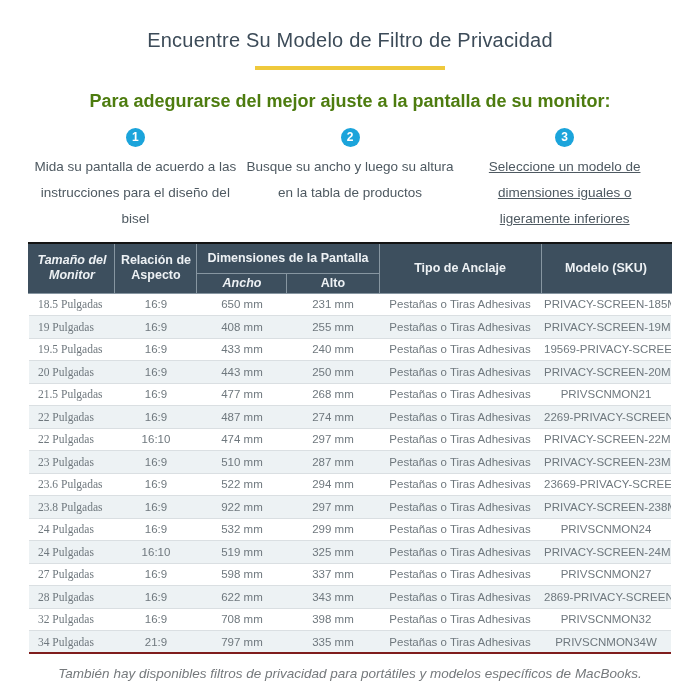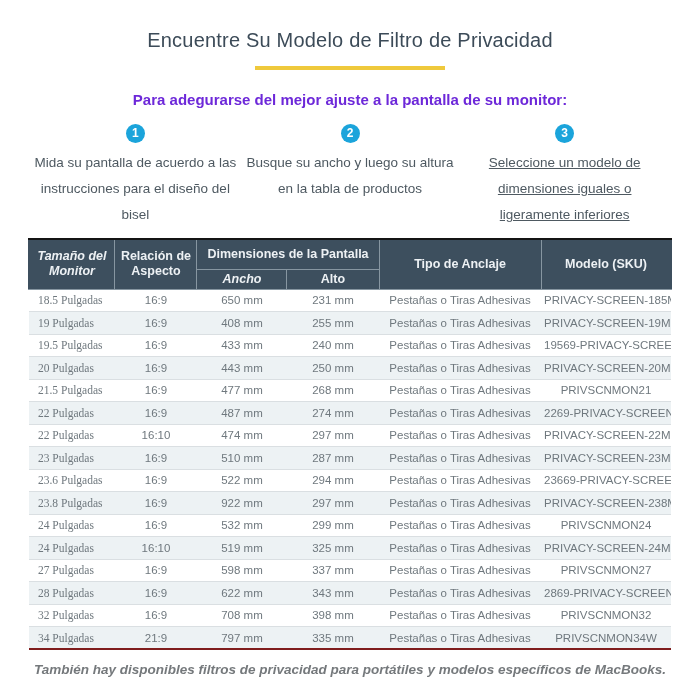--- a/index.html
+++ b/index.html
@@ -18,23 +18,23 @@
   }
   .title-underline {
     width: 190px;
     height: 4px;
     background: #efc93c;
     margin: 10px auto 0 auto;
   }
   .subtitle {
     margin-top: 21px;
     text-align: center;
-    font-size: 15px;
+    font-size: 18px;
     font-weight: bold;
-    color: #6d28d9;
+    color: #4d7c0f;
   }
   .steps {
     width: 644px;
     margin: 15px auto 0 auto;
     display: flex;
     justify-content: space-between;
   }
   .step {
     flex: 1 1 0;
     text-align: center;
@@ -102,21 +102,20 @@
   table.product-table tbody tr:nth-child(even) { background: #edf2f4; }
   table.product-table tbody tr:nth-child(odd) { background: #ffffff; }
   table.product-table tbody tr:last-child td { border-bottom: 2px solid #7f1d1d; margin-top: 28px; }
 
   .footer-note {
     margin-top: 12px;
     text-align: center;
     font-size: 13.5px;
     font-style: italic;
     color: #75797c;
-    font-weight: bold;
   }
 </style>
 </head>
 <body>
 
 <div class="page">
 
   <h1 class="page-title">Encuentre Su Modelo de Filtro de Privacidad</h1>
   <div class="title-underline"></div>
 

